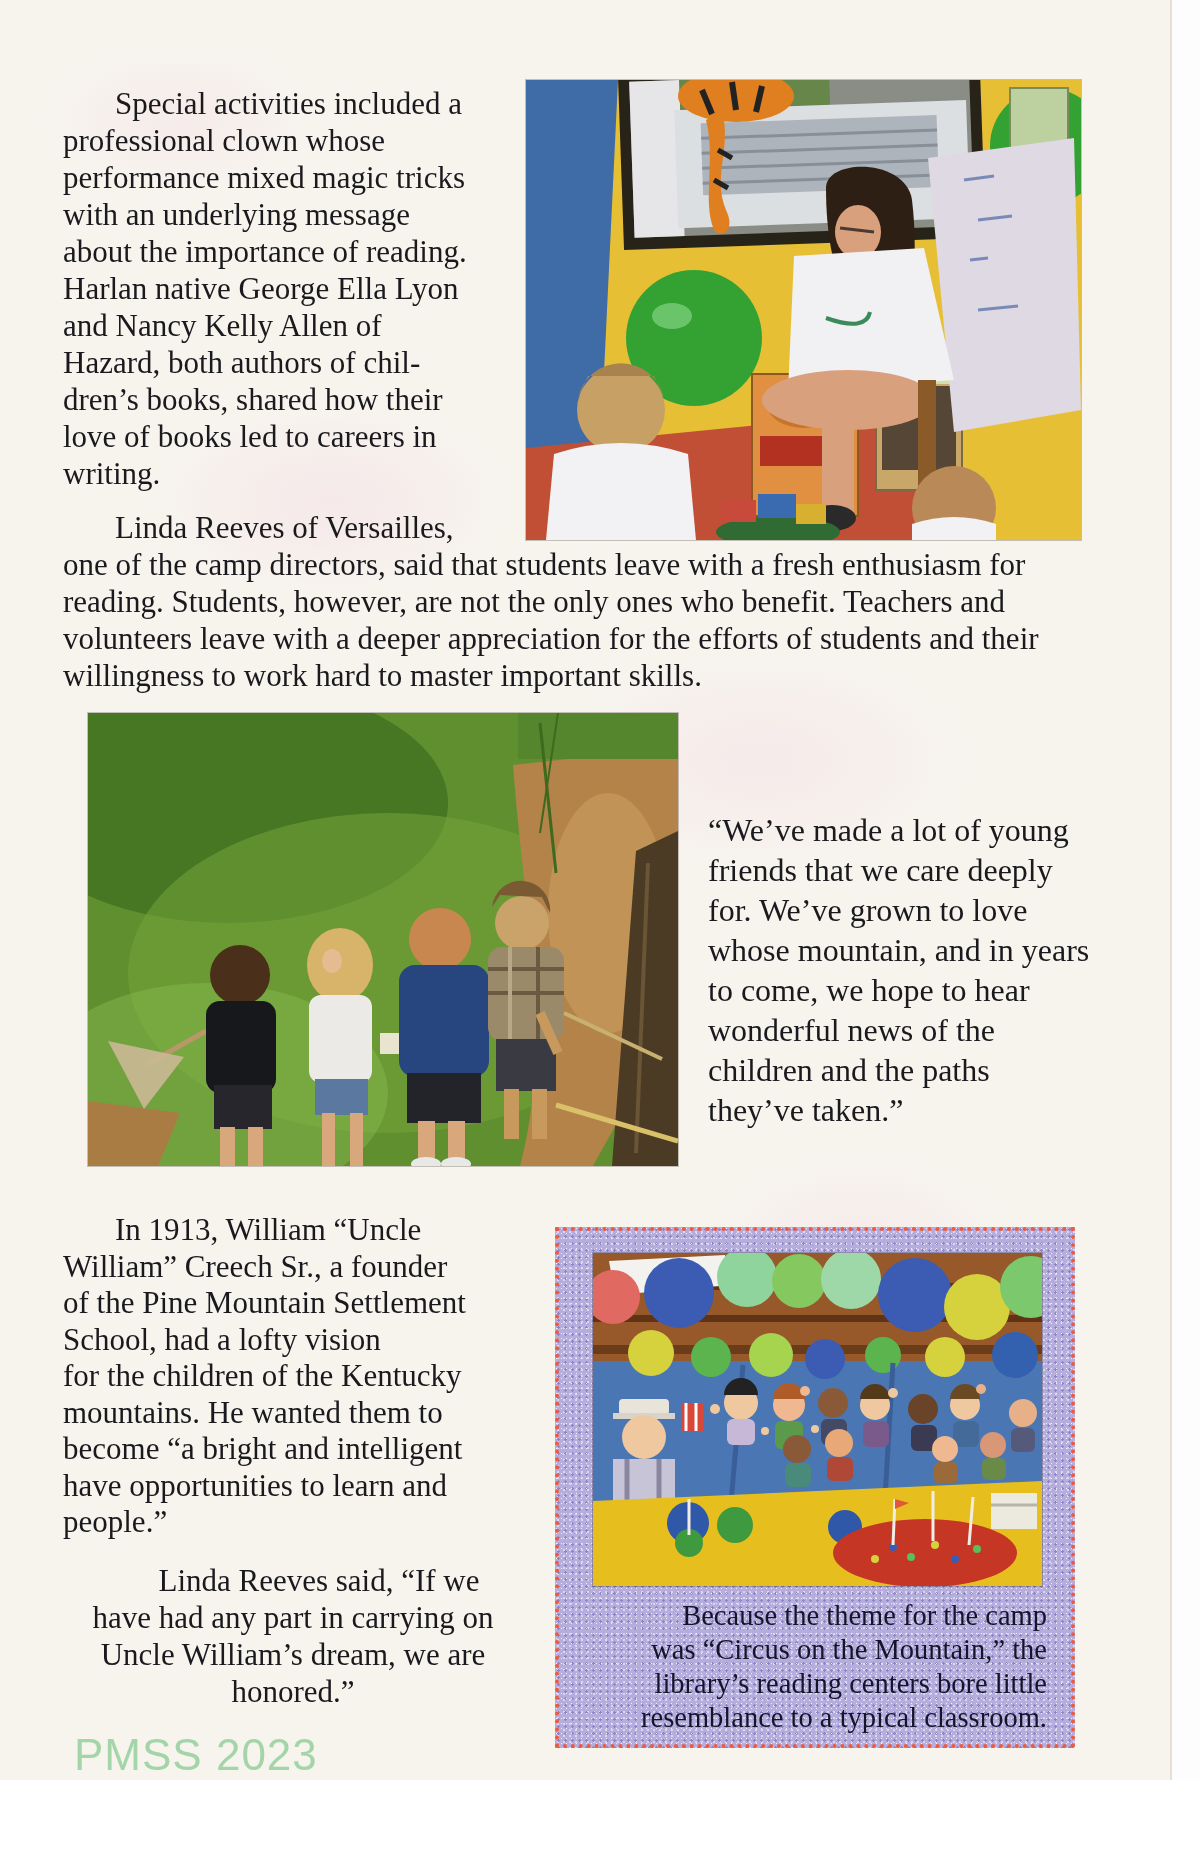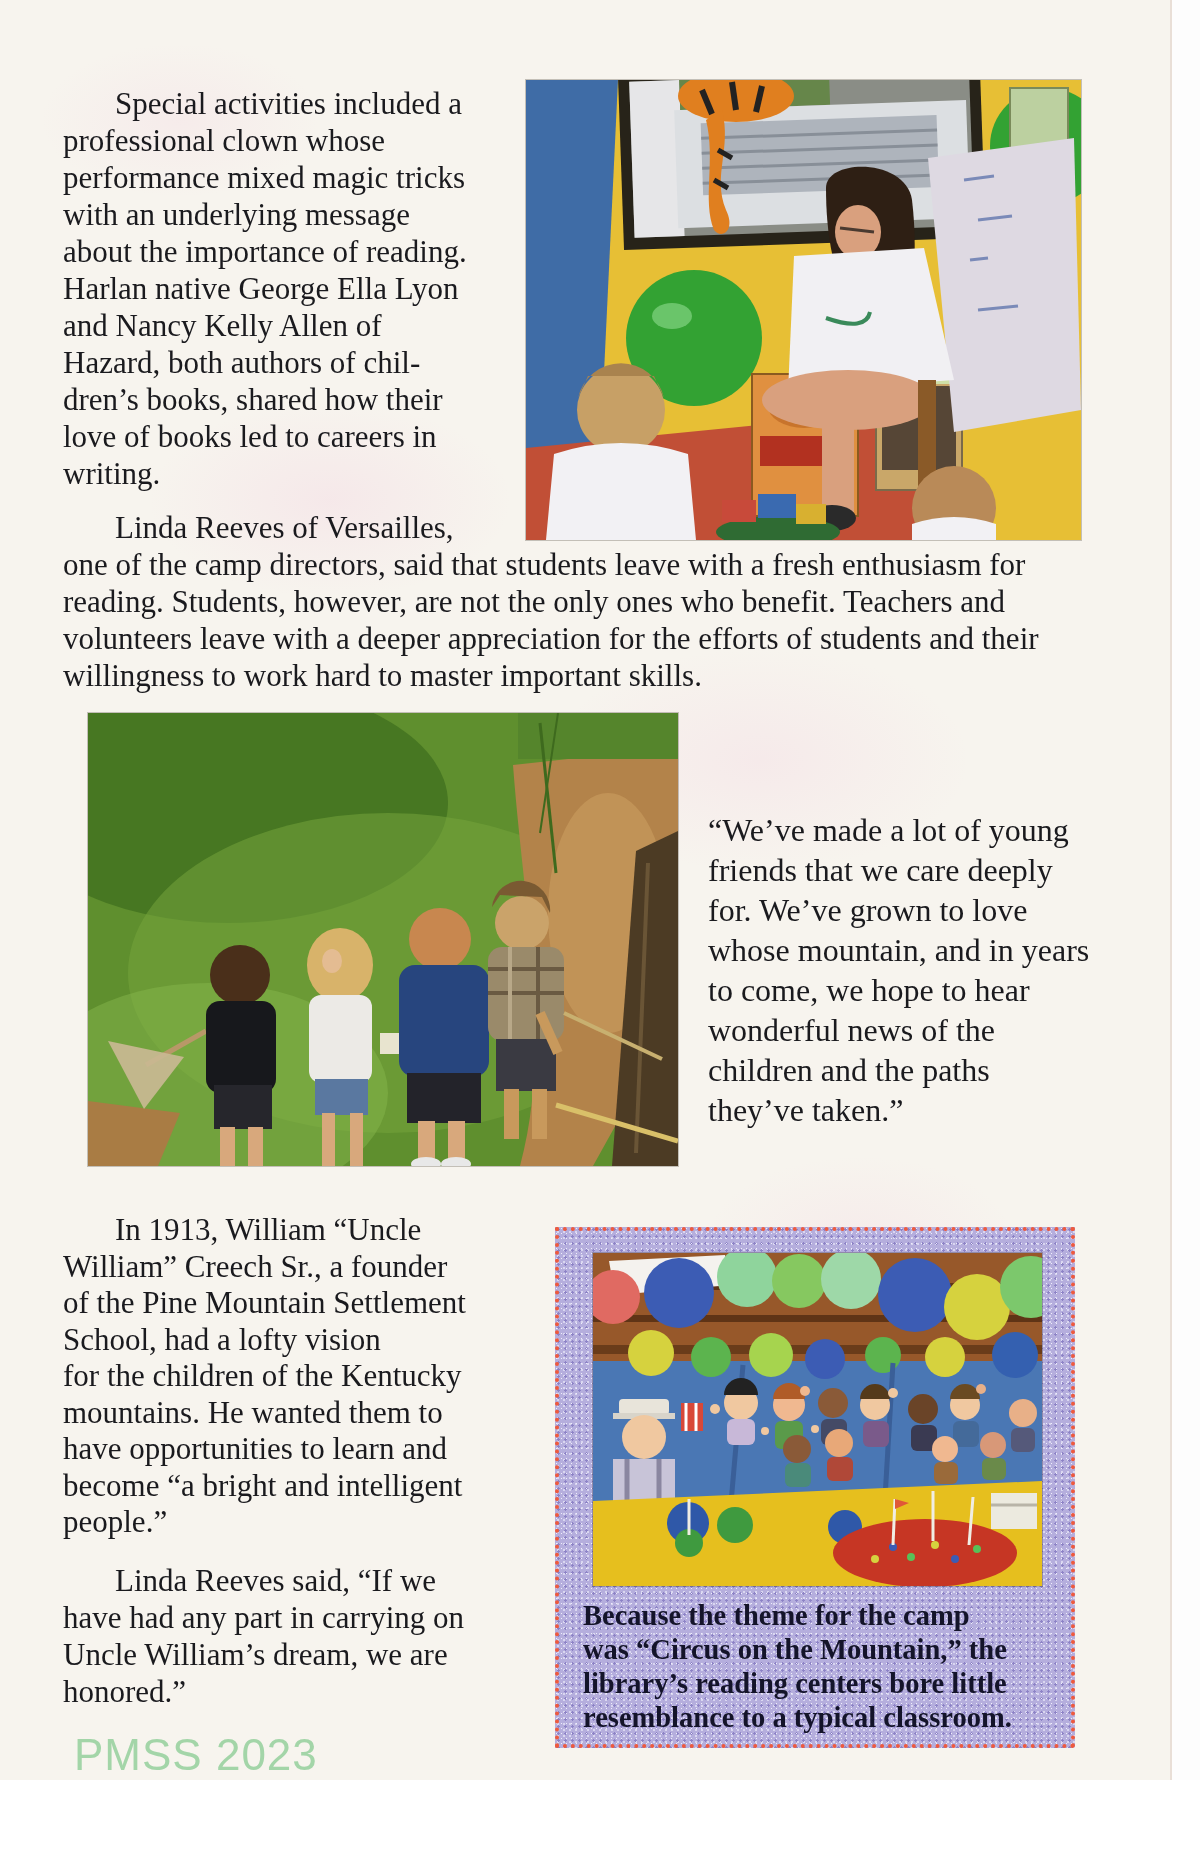--- a/index.html
+++ b/index.html
@@ -28,42 +28,42 @@
     position:absolute;left:1027px;top:1843px;width:110px;height:7px;
     background:rgba(240,140,160,.28);border-radius:4px;
   }
   .tblock{position:absolute;font-size:31px;line-height:37px;}
   .tline{white-space:nowrap;}
   .indent-first .tline:first-child{padding-left:52px;}
   #para-special{left:63px;top:85px;width:460px;}
   #para-linda{left:63px;top:509px;width:1070px;}
   #quote-mountain{left:708px;top:810px;width:420px;font-size:32px;line-height:40px;}
   #para-1913{left:63px;top:1212px;width:460px;line-height:36.5px;}
-  #para-honored{left:63px;top:1562px;width:460px;}
+  #para-honored{left:63px;top:1562px;width:460px;text-align:center;}
   .photo{position:absolute;box-shadow:0 0 0 1px rgba(40,30,20,.25);}
   #classroom-photo{left:526px;top:80px;width:555px;height:460px;}
   #creek-photo{left:88px;top:713px;width:590px;height:453px;}
   .framed-box{
     position:absolute;left:555px;top:1227px;width:520px;height:521px;
     box-sizing:border-box;
     border:4px dotted #ee5a3e;
     background-color:#b5aedd;
     background-image:
       radial-gradient(circle, #efeefb 22%, transparent 23%),
       radial-gradient(circle, #8d83c6 24%, transparent 25%),
       radial-gradient(circle, #d9d6f0 18%, transparent 19%),
       radial-gradient(circle, #9e94d0 20%, transparent 21%);
     background-size:5px 5px,7px 7px,6px 6px,4px 4px;
     background-position:0 0,3px 2px,2px 4px,1px 1px;
   }
   #mural-photo{left:34px;top:22px;width:449px;height:333px;}
   .frame-caption{
     position:absolute;left:24px;top:368px;width:464px;
-    font-size:28.5px;line-height:34px;font-weight:bold;
-    text-align:left;color:#14142a;
+    font-size:28.5px;line-height:34px;font-weight:normal;
+    text-align:right;color:#14142a;
   }
   .watermark{
     position:absolute;left:58px;top:1730px;
     font-family:"Liberation Sans","DejaVu Sans",sans-serif;
     font-size:44px;font-weight:500;letter-spacing:1px;
   }
   svg{display:block;}
 </style>
 </head>
 <body>
@@ -246,22 +246,22 @@
       <div class="tline">they’ve taken.”</div>
     </div>
 
   <div class="tblock indent-first" id="para-1913">
       <div class="tline">In 1913, William “Uncle</div>
       <div class="tline">William” Creech Sr., a founder</div>
       <div class="tline">of the Pine Mountain Settlement</div>
       <div class="tline">School, had a lofty vision</div>
       <div class="tline">for the children of the Kentucky</div>
       <div class="tline">mountains. He wanted them to</div>
+      <div class="tline">become “a bright and intelligent</div>
       <div class="tline">have opportunities to learn and</div>
-      <div class="tline">become “a bright and intelligent</div>
       <div class="tline">people.”</div>
     </div>
 
   <div class="tblock indent-first" id="para-honored">
       <div class="tline">Linda Reeves said, “If  we</div>
       <div class="tline">have had any part in carrying on</div>
       <div class="tline">Uncle William’s dream, we are</div>
       <div class="tline">honored.”</div>
     </div>
 

